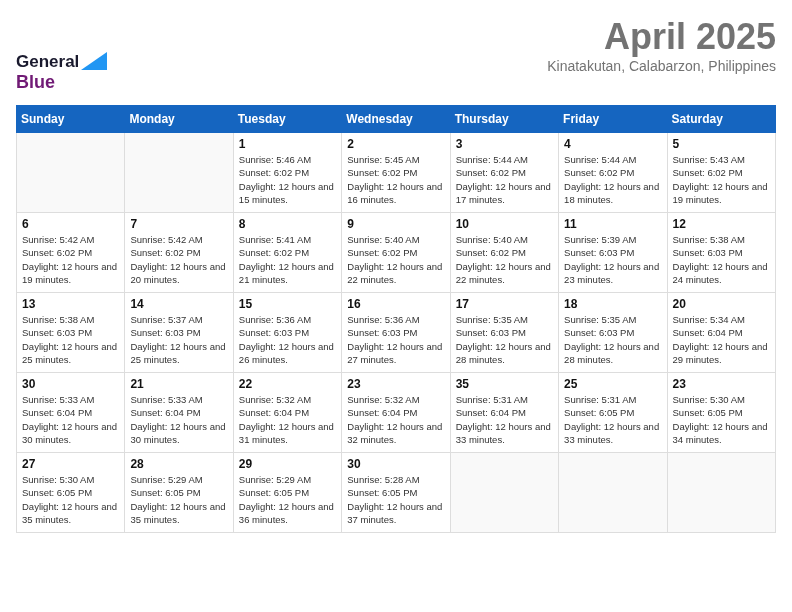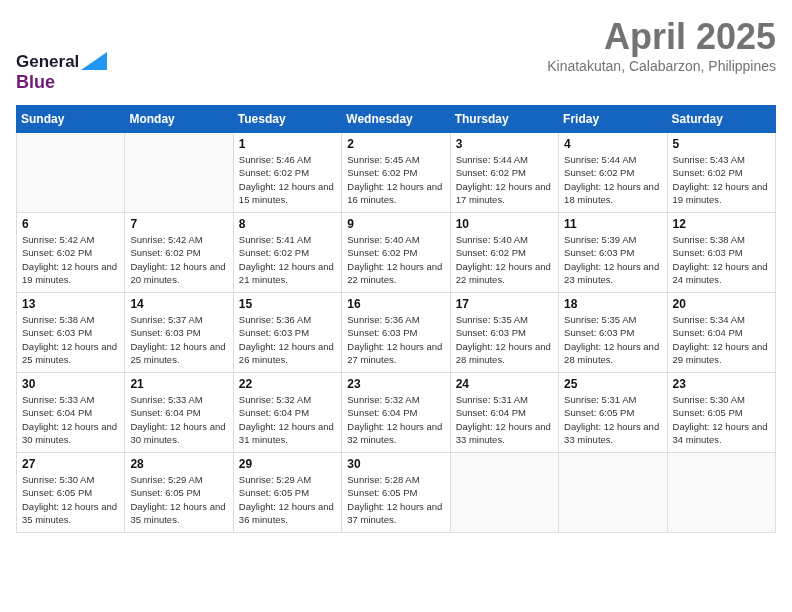--- a/index.html
+++ b/index.html
@@ -207,21 +207,21 @@
         </td>
         <td>
           <span class="day-number">22</span>
           <div class="day-info">Sunrise: 5:32 AM<br>Sunset: 6:04 PM<br>Daylight: 12 hours and 31 minutes.</div>
         </td>
         <td>
           <span class="day-number">23</span>
           <div class="day-info">Sunrise: 5:32 AM<br>Sunset: 6:04 PM<br>Daylight: 12 hours and 32 minutes.</div>
         </td>
         <td>
-          <span class="day-number">24</span>
+          <span class="day-number">35</span>
           <div class="day-info">Sunrise: 5:31 AM<br>Sunset: 6:04 PM<br>Daylight: 12 hours and 33 minutes.</div>
         </td>
         <td>
           <span class="day-number">25</span>
           <div class="day-info">Sunrise: 5:31 AM<br>Sunset: 6:05 PM<br>Daylight: 12 hours and 33 minutes.</div>
         </td>
         <td>
           <span class="day-number">23</span>
           <div class="day-info">Sunrise: 5:30 AM<br>Sunset: 6:05 PM<br>Daylight: 12 hours and 34 minutes.</div>
         </td>

